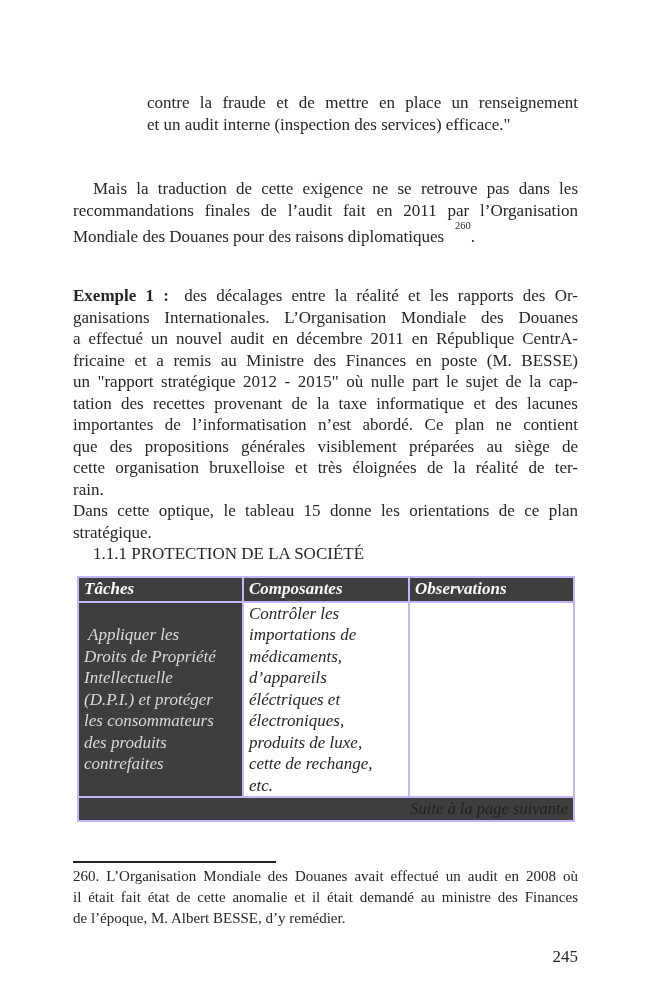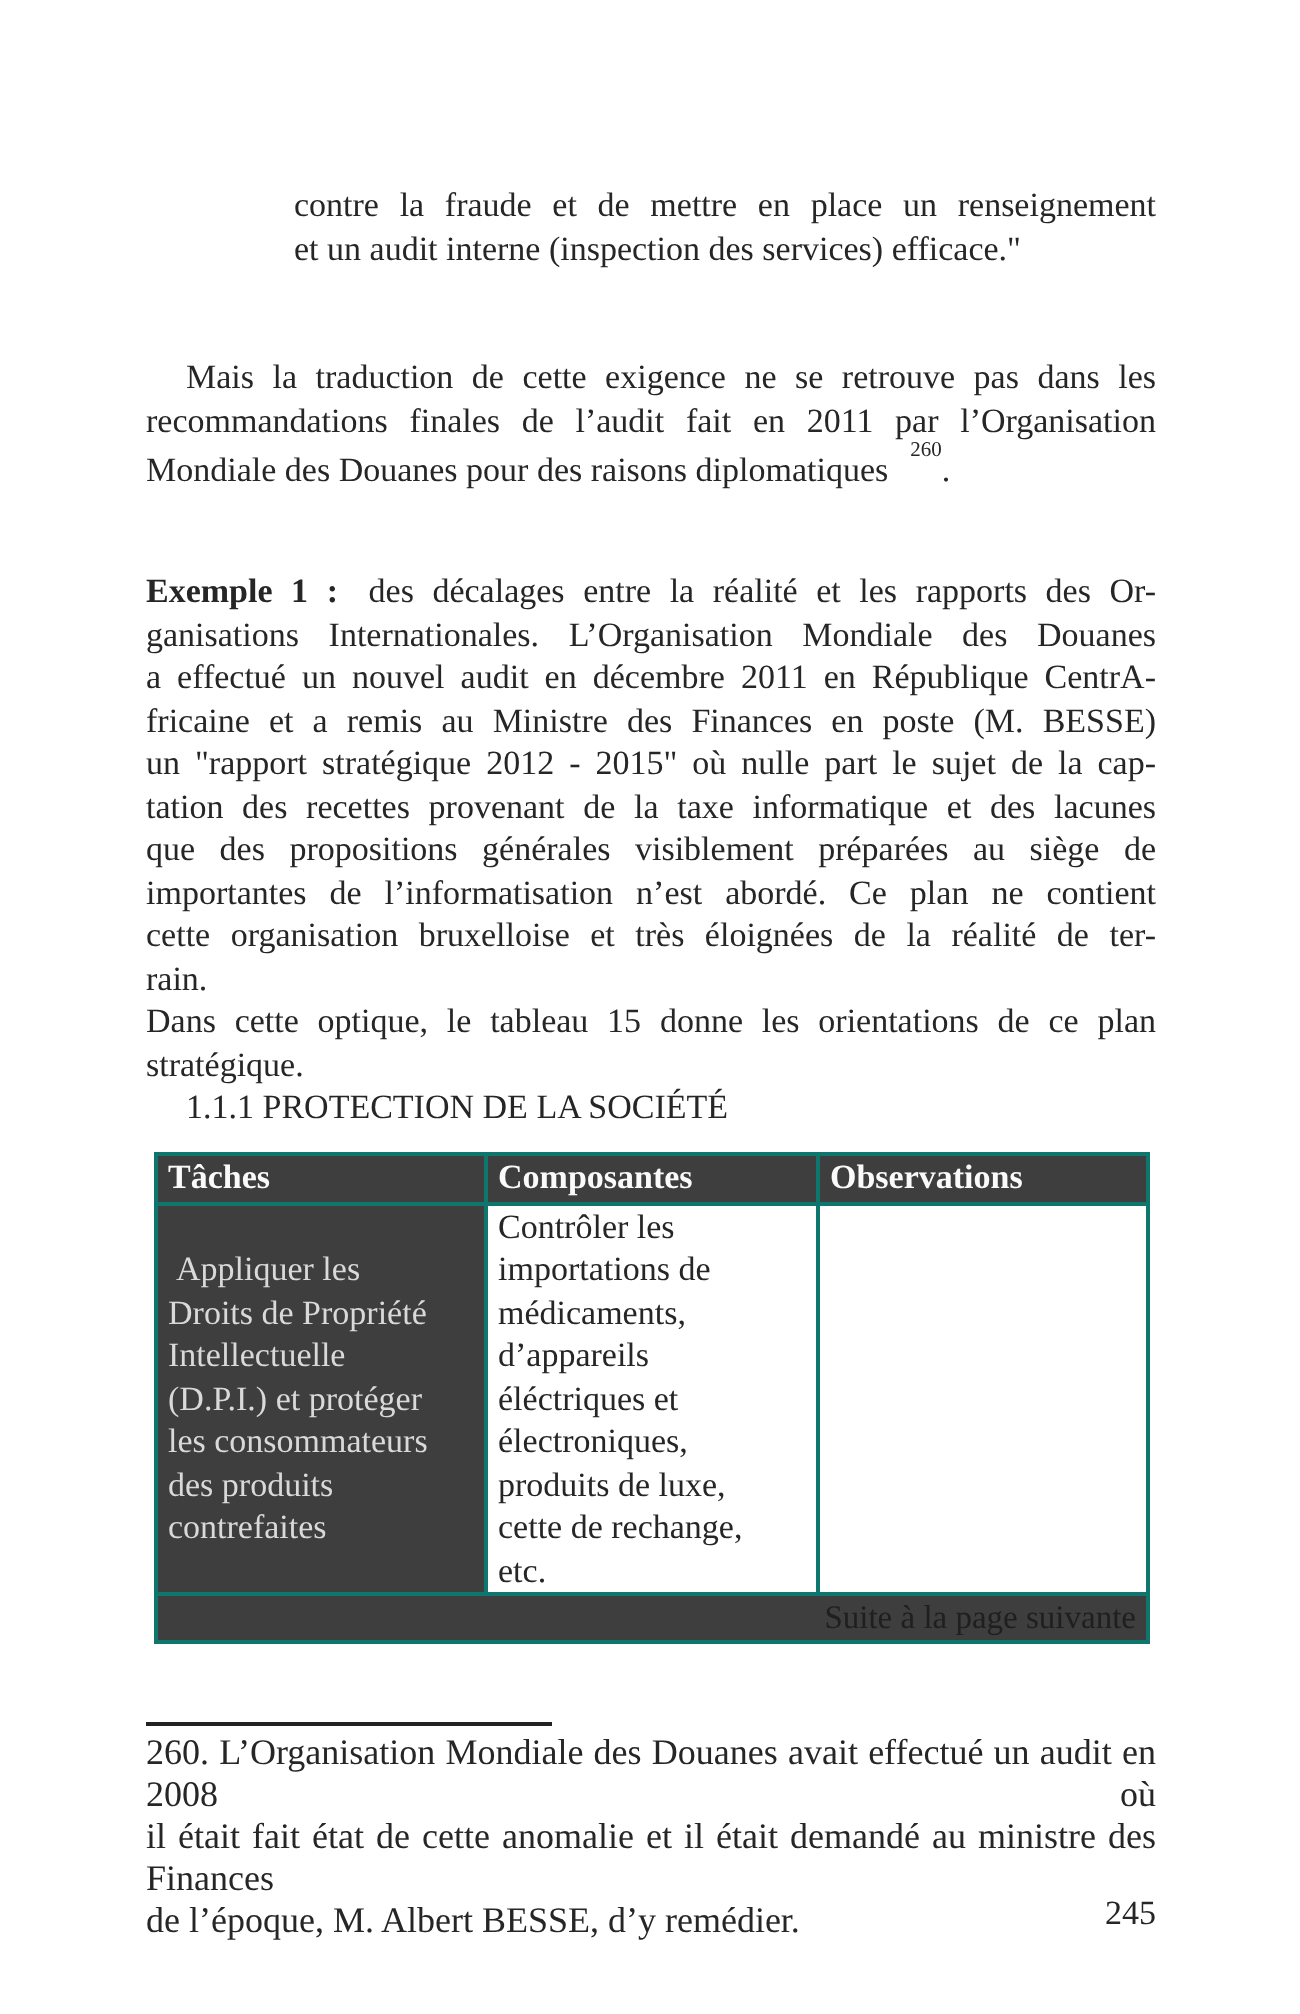--- a/index.html
+++ b/index.html
@@ -42,21 +42,21 @@
   .para1 .tline:first-child { text-indent: 20px; }
 
   .tblwrap { position: absolute; left: 77px; top: 576px; width: 496px; }
   table {
     border-collapse: collapse;
     width: 496px;
     table-layout: fixed;
     font-size: 17px;
     line-height: 21.5px;
   }
-  th, td { border: 2px solid #0f766e; }
+  th, td { border: 2px solid #c4b5fd; font-style: italic; }
   th {
     background: #3e3e3e;
     color: #fafafa;
     font-weight: bold;
     text-align: left;
     height: 18px;
     padding: 0 0 1px 5px;
     font-size: 17px;
   }
   td { padding: 0 2px 0 5px; }
@@ -84,21 +84,21 @@
     left: 73px;
     top: 861px;
     width: 203px;
     height: 2px;
     background: #222222;
   }
   .footnote {
     left: 73px;
     top: 866px;
     width: 505px;
-    font-size: 18px;
+    font-size: 15px;
     line-height: 21px;
   }
   .pageno {
     position: absolute;
     left: 73px;
     top: 947px;
     width: 505px;
     text-align: right;
     font-size: 17px;
   }
@@ -124,22 +124,22 @@
   </div>
 
   <div class="blk example">
     <div class="jline"><span class="bold label-gap">Exemple 1 :</span> <span>des décalages entre la réalité et les rapports des Or-</span></div>
     <div class="just">
         <div class="tline">ganisations Internationales. L’Organisation Mondiale des Douanes</div>
         <div class="tline">a effectué un nouvel audit en décembre 2011 en République CentrA-</div>
         <div class="tline">fricaine et a remis au Ministre des Finances en poste (M. BESSE)</div>
         <div class="tline">un "rapport stratégique 2012 - 2015" où nulle part le sujet de la cap-</div>
         <div class="tline">tation des recettes provenant de la taxe informatique et des lacunes</div>
+        <div class="tline">importantes de l’informatisation n’est abordé. Ce plan ne contient</div>
         <div class="tline">que des propositions générales visiblement préparées au siège de</div>
-        <div class="tline">importantes de l’informatisation n’est abordé. Ce plan ne contient</div>
         <div class="tline">cette organisation bruxelloise et très éloignées de la réalité de ter-</div>
       </div>
     <div class="lastline">rain.</div>
     <div class="just">
         <div class="tline">Dans cette optique, le tableau 15 donne les orientations de ce plan</div>
       </div>
     <div class="lastline">stratégique.</div>
     <div class="heading">1.1.1 PROTECTION DE LA SOCIÉTÉ</div>
   </div>
 

